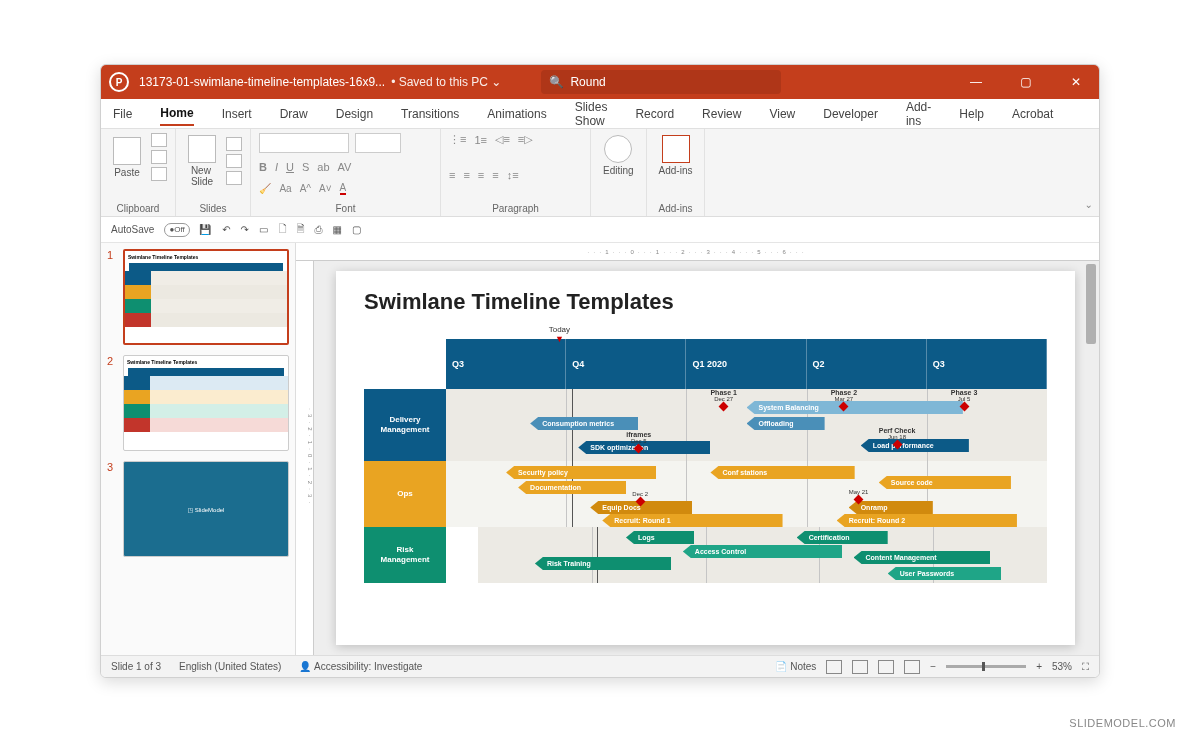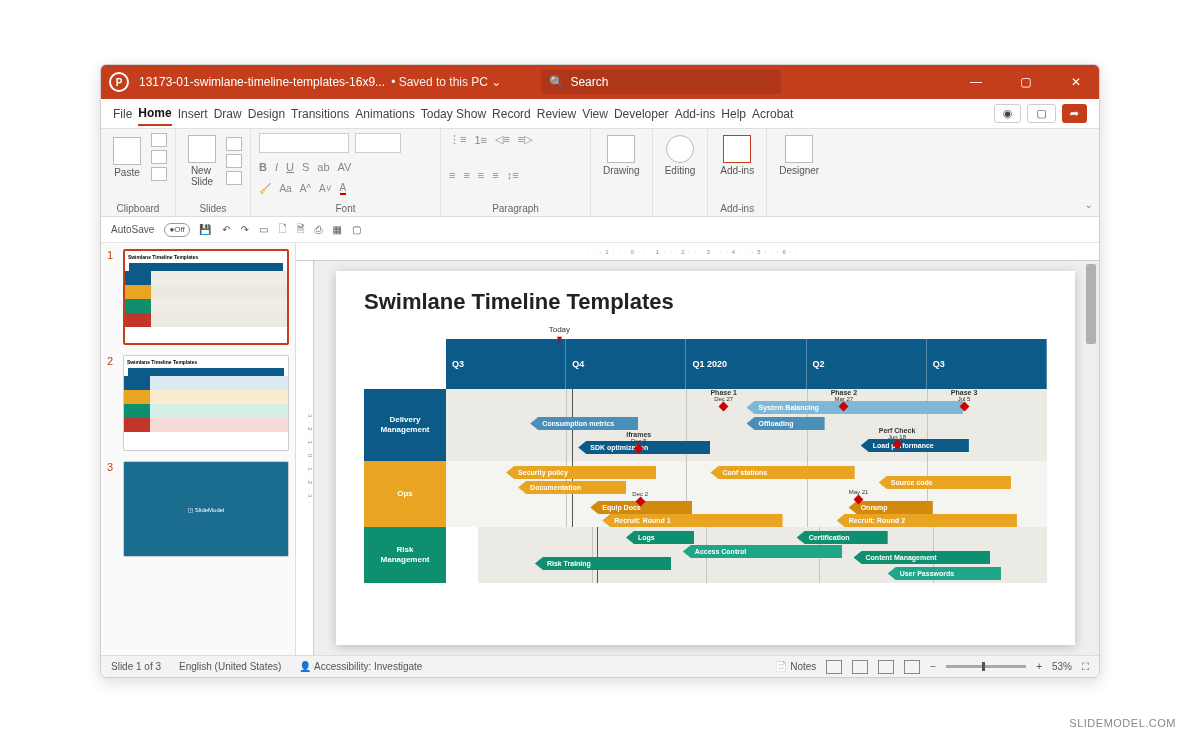--- a/index.html
+++ b/index.html
@@ -6,21 +6,21 @@
 body { background: #fff; width: 1200px; height: 743px; position: relative; }
 .shell { position: absolute; top: 64px; left: 100px; width: 1000px; height: 614px; border: 1px solid #d0d0d0; box-shadow: 0 4px 16px rgba(0,0,0,0.15); border-radius: 6px; overflow: hidden; background: #fff; display: flex; flex-direction: column; }
 .titlebar { background: #c43e1c; height: 34px; display: flex; align-items: center; padding: 0 8px; color: #fff; font-size: 12px; }
 .titlebar .appicon { width: 20px; height: 20px; border: 2px solid #fff; border-radius: 50%; display:flex;align-items:center;justify-content:center;font-size:10px;font-weight:bold; }
 .titlebar .fname { margin-left: 10px; }
 .titlebar .saved { margin-left: 6px; opacity: 0.9; }
 .titlebar .searchbox { margin-left: 40px; background: #af3618; border-radius: 4px; width: 240px; height: 24px; display: flex; align-items: center; padding: 0 8px; font-size: 12px; color: #fff; }
 .titlebar .searchbox .sicon { margin-right: 6px; }
 .titlebar .right { margin-left: auto; display:flex; gap: 20px; }
 .winbtn { width: 30px; text-align:center; cursor: pointer; }
-.tabbar { background: #fff; height: 30px; display: flex; align-items: center; padding: 0 12px; gap: 6px; font-size: 12px; color: #444; border-bottom: 1px solid #e0e0e0; }
+.tabbar { background: #fff; height: 30px; display: flex; align-items: center; padding: 0 12px; gap: 28px; font-size: 12px; color: #444; border-bottom: 1px solid #e0e0e0; }
 .tabbar .tab { cursor: pointer; padding: 4px 0; }
 .tabbar .tab.active { color: #111; border-bottom: 2px solid #c43e1c; font-weight: 600; }
 .tabbar .spacer { flex: 1; }
 .tabbar .endbtn { border: 1px solid #ccc; border-radius: 3px; padding: 2px 8px; font-size: 11px; cursor: pointer; }
 .tabbar .sharebtn { background: #c43e1c; color:#fff; border-radius: 3px; padding: 3px 8px; font-size: 11px; cursor: pointer; }
 .ribbon { background: #f5f5f5; height: 88px; border-bottom: 1px solid #ddd; display: flex; font-size: 10px; color: #555; }
 .rgroup { border-right: 1px solid #e2e2e2; padding: 4px 8px 2px; display: flex; flex-direction: column; justify-content: space-between; }
 .rgroup .row { display: flex; gap: 6px; align-items: center; }
 .rgroup .lbl { text-align: center; font-size: 10px; color: #666; }
 .bigbtn { display:flex;flex-direction:column;align-items:center;gap:2px;padding: 2px 4px; cursor:pointer; }
@@ -71,38 +71,38 @@
 </head>
 <body>
 
 <div class="shell">
   <div class="titlebar">
     <div class="appicon">P</div>
     <span class="fname">13173-01-swimlane-timeline-templates-16x9...</span>
     <span class="saved">• Saved to this PC ⌄</span>
     <div class="searchbox">
       <span class="sicon">🔍</span>
-      <span>Search</span>
+      <span>Round</span>
     </div>
     <div class="right">
       <span class="winbtn">—</span>
       <span class="winbtn">▢</span>
       <span class="winbtn">✕</span>
     </div>
   </div>
 
   <div class="tabbar">
     <span class="tab">File</span>
       <span class="tab active">Home</span>
       <span class="tab">Insert</span>
       <span class="tab">Draw</span>
       <span class="tab">Design</span>
       <span class="tab">Transitions</span>
       <span class="tab">Animations</span>
-      <span class="tab">Today Show</span>
+      <span class="tab">Slides Show</span>
       <span class="tab">Record</span>
       <span class="tab">Review</span>
       <span class="tab">View</span>
       <span class="tab">Developer</span>
       <span class="tab">Add-ins</span>
       <span class="tab">Help</span>
       <span class="tab">Acrobat</span>
     <span class="spacer"></span>
     <span class="endbtn">◉</span>
     <span class="endbtn">▢</span>
@@ -172,42 +172,30 @@
         <span>≡</span>
         <span>≡</span>
         <span>≡</span>
         <span>≡</span>
         <span>↕≡</span>
       </div>
       <div class="lbl">Paragraph</div>
     </div>
     <div class="rgroup">
       <div class="bigbtn">
-          <div class="ic"></div>
-          <span>Drawing</span>
-        </div>
-    </div>
-    <div class="rgroup">
-      <div class="bigbtn">
           <div class="ic" style="border-radius:50%;"></div>
           <span>Editing</span>
         </div>
     </div>
     <div class="rgroup">
       <div class="bigbtn">
           <div class="ic" style="border-color:#c43e1c;"></div>
           <span>Add-ins</span>
         </div>
       <div class="lbl">Add-ins</div>
-    </div>
-    <div class="rgroup" style="border-right:none;">
-      <div class="bigbtn">
-          <div class="ic"></div>
-          <span>Designer</span>
-        </div>
     </div>
     <div style="flex:1;display:flex;align-items:flex-end;justify-content:flex-end;padding:6px;color:#888;">⌄</div>
   </div>
 
   <div class="qat">
     <span>AutoSave</span>
     <span class="toggle">● <span>Off</span></span>
     <span style="color:#8e4bbf;">💾</span>
     <span>↶</span>
     <span>↷</span>

